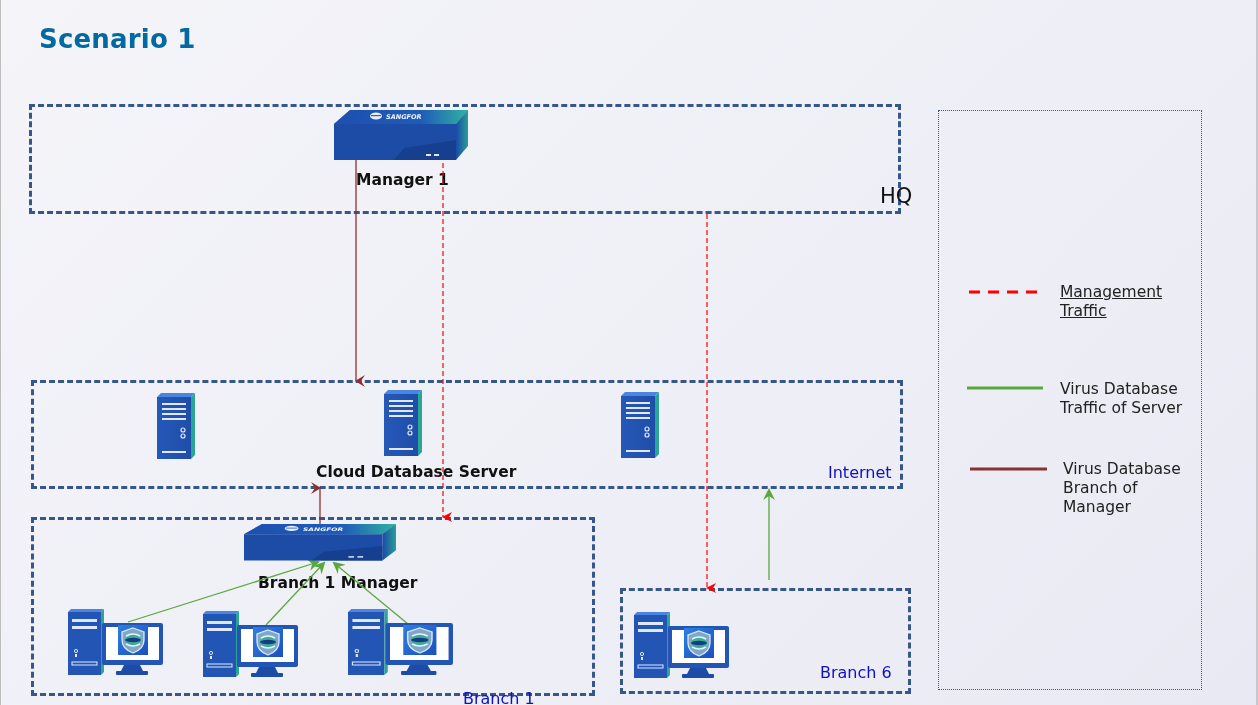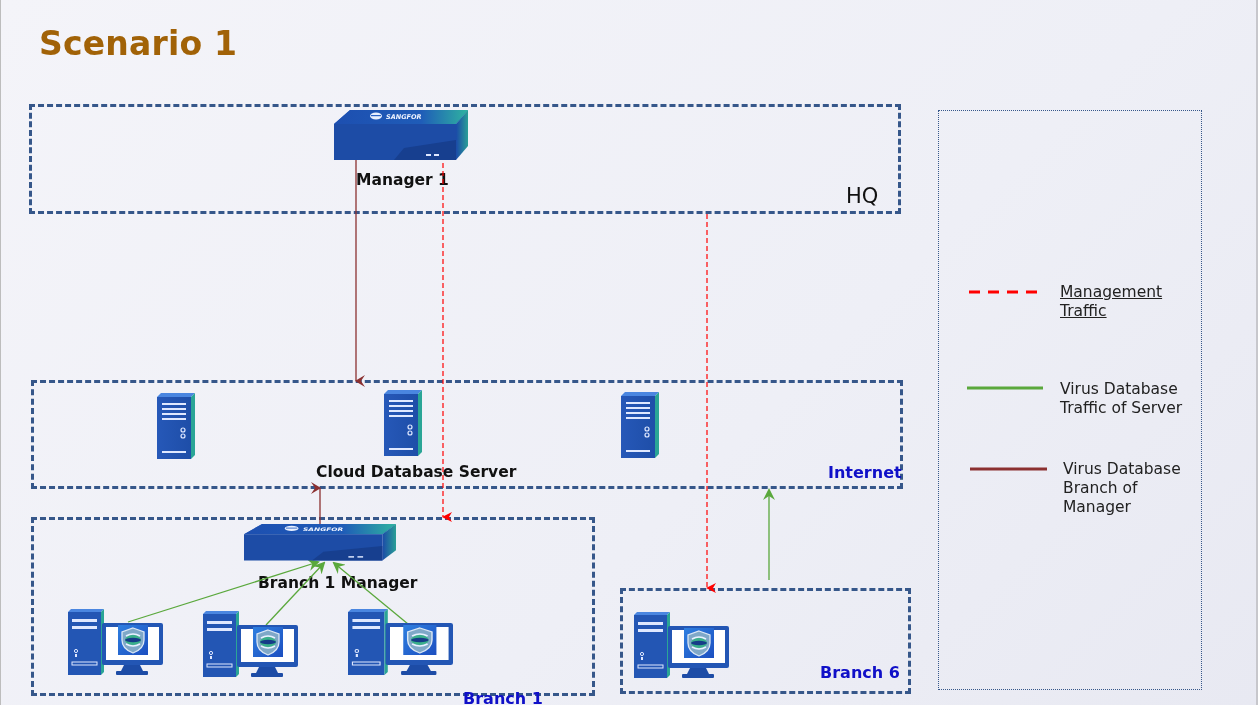--- a/index.html
+++ b/index.html
@@ -1,40 +1,40 @@
 <!DOCTYPE html>
 <html><head>
 <meta charset="utf-8">
 <style>
   html, body { margin:0; padding:0; }
   body { width:1258px; height:705px; position:relative; overflow:hidden;
          background: linear-gradient(135deg,#f4f4f9 0%,#eeeff6 60%,#e8e9f2 100%);
          font-family:"DejaVu Sans", sans-serif; }
   .frame-left { position:absolute; left:0; top:0; width:1px; height:705px; background:#bdbdbd; }
   .frame-right { position:absolute; right:0; top:0; width:2px; height:705px; background:#c7c7cc; }
-  .title { position:absolute; left:39px; top:24px; font-size:33px; font-weight:bold; color:#a16207; letter-spacing:0.2px; }
+  .title { position:absolute; left:39px; top:24px; font-size:26px; font-weight:bold; color:#0369a1; letter-spacing:0.2px; }
   .zone { position:absolute; border:3px dashed #36578a; box-sizing:border-box; }
-  .zone-label { position:absolute; font-size:16px; font-weight:bold; color:#1010c8; }
+  .zone-label { position:absolute; font-size:16px; font-weight:normal; color:#1010c8; }
   .hq-label { position:absolute; font-size:21px; color:#111; }
   .node-label { position:absolute; font-size:15.5px; font-weight:bold; color:#111; white-space:nowrap; }
   .legend-box { position:absolute; left:938px; top:110px; width:264px; height:580px; border:1px dotted #36578a; box-sizing:border-box; }
   .legend-text { position:absolute; font-size:15.5px; color:#222; line-height:19px; }
   svg.overlay { position:absolute; left:0; top:0; }
   .icon { position:absolute; }
 </style>
 </head>
 <body>
 
 <div class="frame-left"></div>
 <div class="frame-right"></div>
 
 <div class="title">Scenario 1</div>
 
 <div class="zone" style="left:29px;top:104px;width:872px;height:110px;"></div>
-<div class="hq-label" style="left:846px;top:184px;">HQ</div>
+<div class="hq-label" style="left:880px;top:184px;">HQ</div>
 
 <div class="zone" style="left:31px;top:380px;width:872px;height:109px;"></div>
 <div class="zone-label" style="left:828px;top:463px;">Internet</div>
 
 <div class="zone" style="left:31px;top:517px;width:564px;height:179px;"></div>
 <div class="zone-label" style="left:463px;top:665px;margin-top:24px;">Branch 1</div>
 
 <div class="zone" style="left:620px;top:588px;width:291px;height:106px;"></div>
 <div class="zone-label" style="left:820px;top:663px;">Branch 6</div>
 

